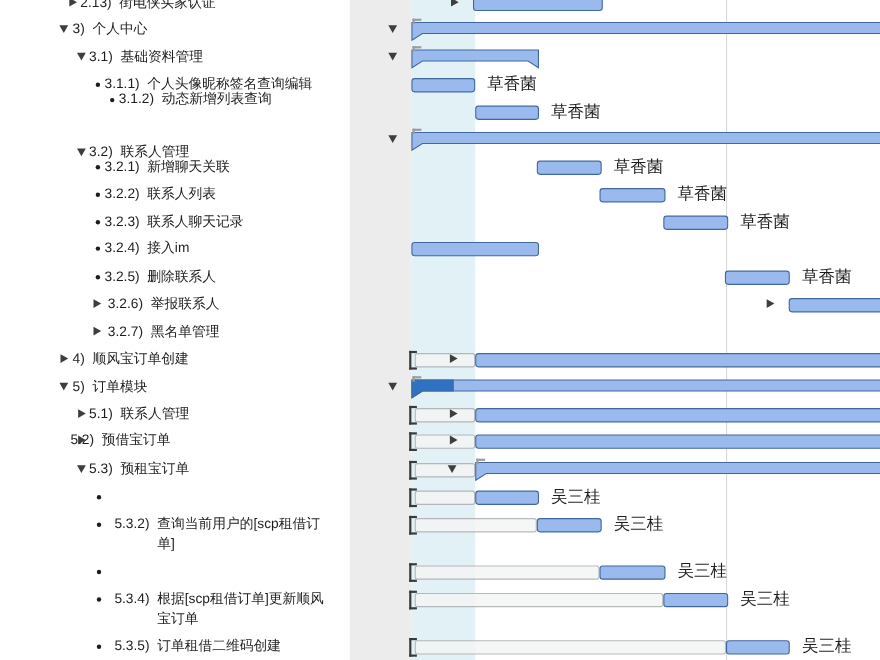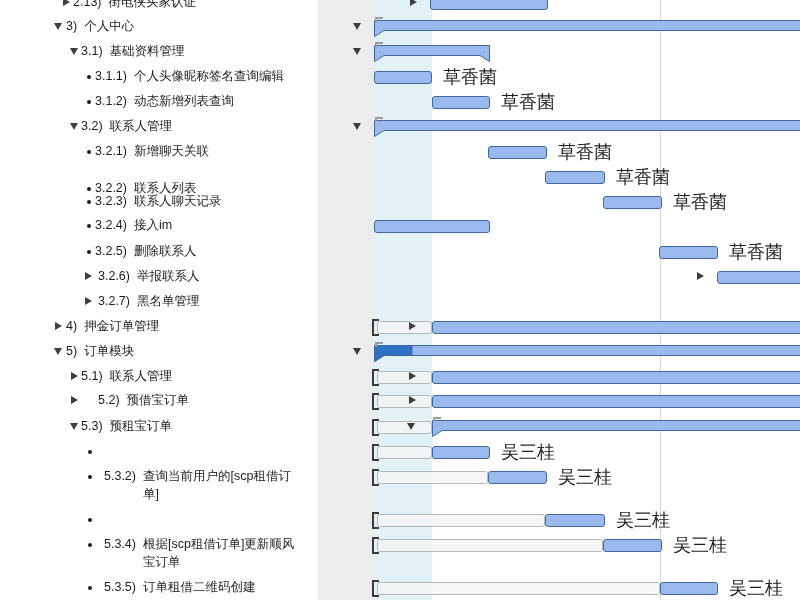--- a/index.html
+++ b/index.html
@@ -18,21 +18,21 @@
   .tri-r{position:absolute;width:0;height:0;border-top:4.5px solid transparent;
          border-bottom:4.5px solid transparent;border-left:7px solid var(--icon);}
   .bar{position:absolute;height:13px;background:var(--bar-fill);border:1px solid var(--bar-border);
        border-radius:3px;box-sizing:border-box;}
   .slack{position:absolute;height:13px;background:var(--slack-fill);border:1px solid var(--slack-border);
        border-radius:2.5px;box-sizing:border-box;opacity:.82;}
   .bracket{position:absolute;width:7px;height:17px;box-sizing:border-box;
        border-left:2px solid var(--bracket);border-top:2px solid var(--bracket);border-bottom:2px solid var(--bracket);}
   .corner{position:absolute;width:8px;height:5px;box-sizing:border-box;
        border-left:2px solid var(--corner);border-top:2px solid var(--corner);}
-  .assignee{position:absolute;font-size:18px;line-height:18px;color:var(--text);white-space:nowrap;}
+  .assignee{position:absolute;font-size:15px;line-height:18px;color:var(--text);white-space:nowrap;}
   svg.summary{position:absolute;overflow:visible;}
 </style>
 </head>
 <body>
 
 <div id="screen" style="--bar-fill: #9abaed; --bar-border: #41689e; --slack-fill: #f4f5f5; --slack-border: #a9abac; --band: #e2f1f6; --gutter: #ececec; --gridline: #d9d9d9; --text: #1d1d1f; --icon: #3e3e3e; --bracket: #3a3a3a; --corner: #9c9c9c;">
   <div id="outline"></div>
   <div id="chart"></div>
 <div class="gutter" style="left: 318px; width: 56px;"></div>
     <div class="band" style="left: 374px; width: 58px;"></div>
@@ -68,48 +68,48 @@
     </svg>
     <div class="corner" style="left: 375px; top: 42px;"></div>
     <div class="lrow" style="top: 68px; height: 18px; text-align: right;">
       <div class="dot" style="left: 87px; top: 7px;"></div>
       <div class="ltxt" style="left: 95px;">
         <div class="tline"><span class="num">3.1.1)</span><span>个人头像昵称签名查询编辑</span></div>
       </div>
     </div>
     <div class="bar" style="left: 374px; top: 71px; width: 58px;"></div>
     <div class="assignee" style="left: 443px; top: 68px;">草香菌</div>
-    <div class="lrow" style="top: 93px; height: 18px;">
+    <div class="lrow" style="top: 82px; height: 18px; margin-left: 13px;">
       <div class="dot" style="left: 87px; top: 7px;"></div>
       <div class="ltxt" style="left: 95px;">
         <div class="tline"><span class="num">3.1.2)</span><span>动态新增列表查询</span></div>
       </div>
     </div>
     <div class="bar" style="left: 432px; top: 96px; width: 58px;"></div>
     <div class="assignee" style="left: 501px; top: 93px;">草香菌</div>
-    <div class="lrow" style="top: 118px; height: 18px; text-decoration: underline;">
+    <div class="lrow" style="top: 130px; height: 18px; text-decoration: underline;">
       <div class="tri-d" style="left: 70px; top: 5px;"></div>
       <div class="ltxt" style="left: 81px;">
         <div class="tline"><span class="num">3.2)</span><span>联系人管理</span></div>
       </div>
     </div>
     <div class="tri-d" style="left: 353px; top: 123px;"></div>
     <svg class="summary" width="432" height="18" style="left: 374px; top: 120px;">
       <path d="M0.5,0.5 L432,0.5 L432,10.5 L10,10.5 L0.5,16.5 Z" fill="#9abaed" stroke="#41689e"></path>
     </svg>
     <div class="corner" style="left: 375px; top: 117px;"></div>
     <div class="lrow" style="top: 143px; height: 18px;">
       <div class="dot" style="left: 87px; top: 7px;"></div>
       <div class="ltxt" style="left: 95px;">
         <div class="tline"><span class="num">3.2.1)</span><span>新增聊天关联</span></div>
       </div>
     </div>
     <div class="bar" style="left: 488px; top: 146px; width: 59px;"></div>
     <div class="assignee" style="left: 558px; top: 143px;">草香菌</div>
-    <div class="lrow" style="top: 180px; height: 18px; text-decoration: underline;">
+    <div class="lrow" style="top: 168px; height: 18px; text-decoration: underline;">
       <div class="dot" style="left: 87px; top: 7px;"></div>
       <div class="ltxt" style="left: 95px;">
         <div class="tline"><span class="num">3.2.2)</span><span>联系人列表</span></div>
       </div>
     </div>
     <div class="bar" style="left: 545px; top: 171px; width: 60px;"></div>
     <div class="assignee" style="left: 616px; top: 168px;">草香菌</div>
     <div class="lrow" style="top: 193px; height: 18px;">
       <div class="dot" style="left: 87px; top: 7px;"></div>
       <div class="ltxt" style="left: 95px;">
@@ -143,21 +143,21 @@
     <div class="bar" style="left: 717px; top: 271px; width: 89px;"></div>
     <div class="lrow" style="top: 293px; height: 18px;">
       <div class="tri-r" style="left: 85px; top: 4px;"></div>
       <div class="ltxt" style="left: 98px;">
         <div class="tline"><span class="num">3.2.7)</span><span>黑名单管理</span></div>
       </div>
     </div>
     <div class="lrow" style="top: 318px; height: 18px;">
       <div class="tri-r" style="left: 55px; top: 4px;"></div>
       <div class="ltxt" style="left: 66px;">
-        <div class="tline"><span class="num">4)</span><span>押金订单管理</span></div>
+        <div class="tline"><span class="num">4)</span><span>顺风宝订单创建</span></div>
       </div>
     </div>
     <div class="bracket" style="left: 372px; top: 319px;"></div>
     <div class="slack" style="left: 377px; top: 321px; width: 55px;"></div>
     <div class="tri-r" style="left: 408.5px; top: 322px;"></div>
     <div class="bar" style="left: 432px; top: 321px; width: 374px;"></div>
     <div class="lrow" style="top: 343px; height: 18px;">
       <div class="tri-d" style="left: 54px; top: 5px;"></div>
       <div class="ltxt" style="left: 66px;">
         <div class="tline"><span class="num">5)</span><span>订单模块</span></div>
@@ -174,21 +174,21 @@
       <div class="ltxt" style="left: 81px;">
         <div class="tline"><span class="num">5.1)</span><span>联系人管理</span></div>
       </div>
     </div>
     <div class="bracket" style="left: 372px; top: 369px;"></div>
     <div class="slack" style="left: 377px; top: 371px; width: 55px;"></div>
     <div class="tri-r" style="left: 408.5px; top: 372px;"></div>
     <div class="bar" style="left: 432px; top: 371px; width: 374px;"></div>
     <div class="lrow" style="top: 392px; height: 18px;">
       <div class="tri-r" style="left: 71px; top: 4px;"></div>
-      <div class="ltxt" style="left: 98px;">
+      <div class="ltxt" style="left: 64px;">
         <div class="tline"><span class="num">5.2)</span><span>预借宝订单</span></div>
       </div>
     </div>
     <div class="bracket" style="left: 372px; top: 393px;"></div>
     <div class="slack" style="left: 377px; top: 395px; width: 55px;"></div>
     <div class="tri-r" style="left: 408.5px; top: 396px;"></div>
     <div class="bar" style="left: 432px; top: 395px; width: 374px;"></div>
     <div class="lrow" style="top: 418px; height: 18px;">
       <div class="tri-d" style="left: 70px; top: 5px;"></div>
       <div class="ltxt" style="left: 81px;">

